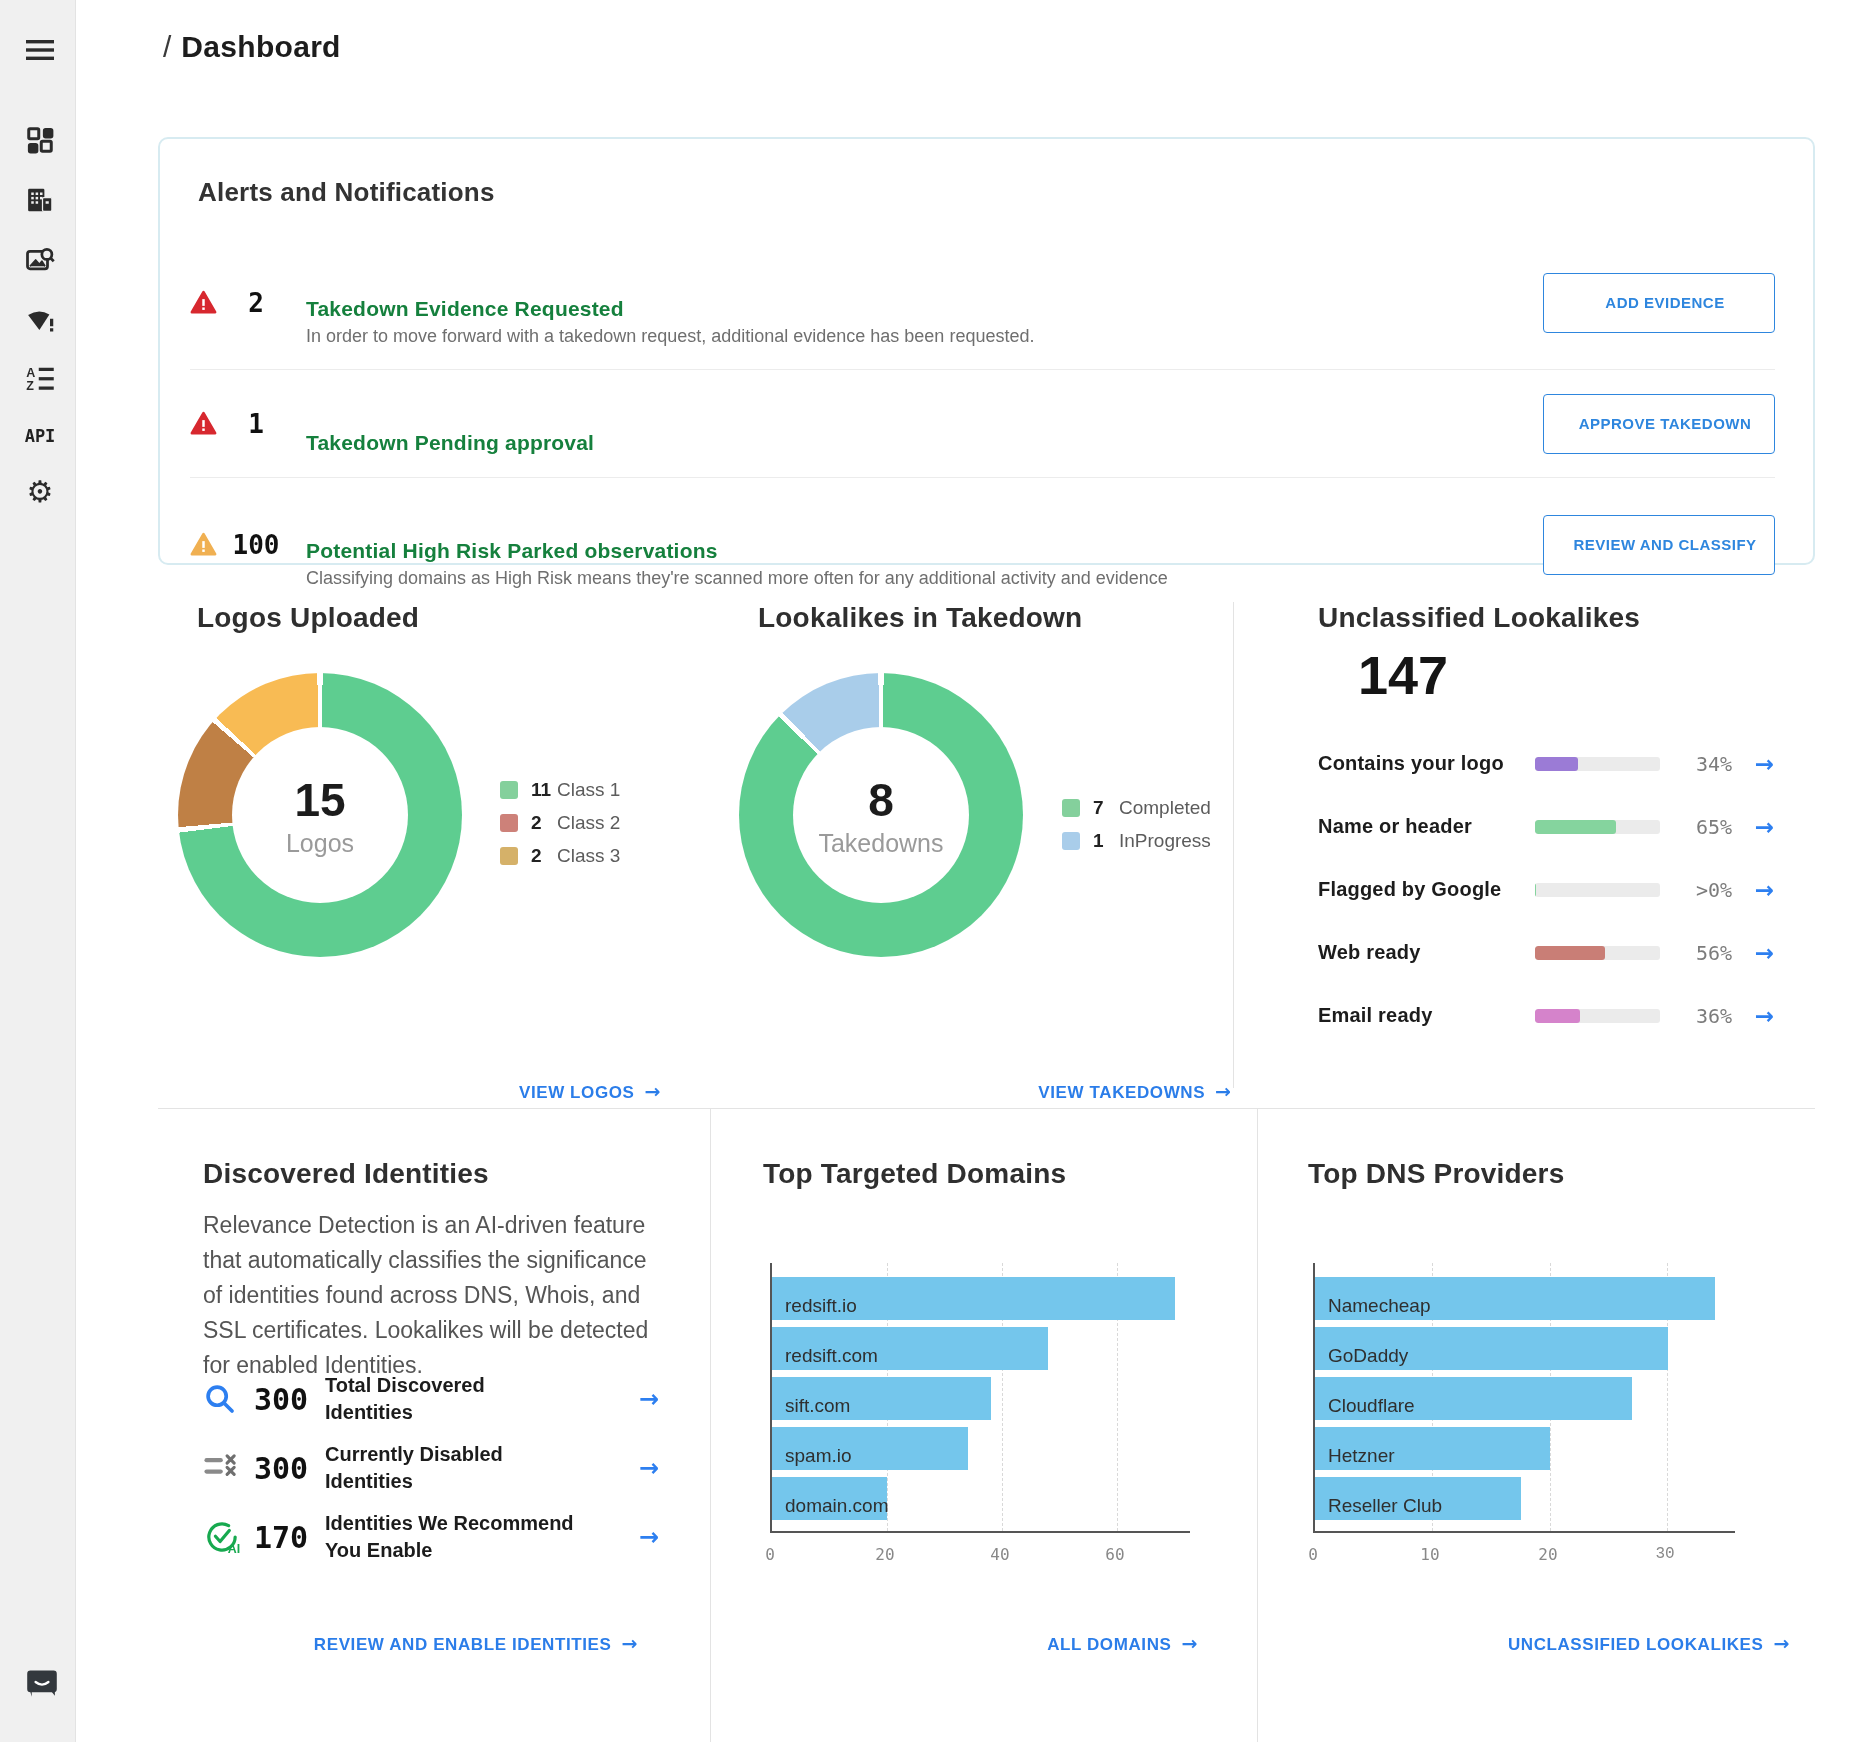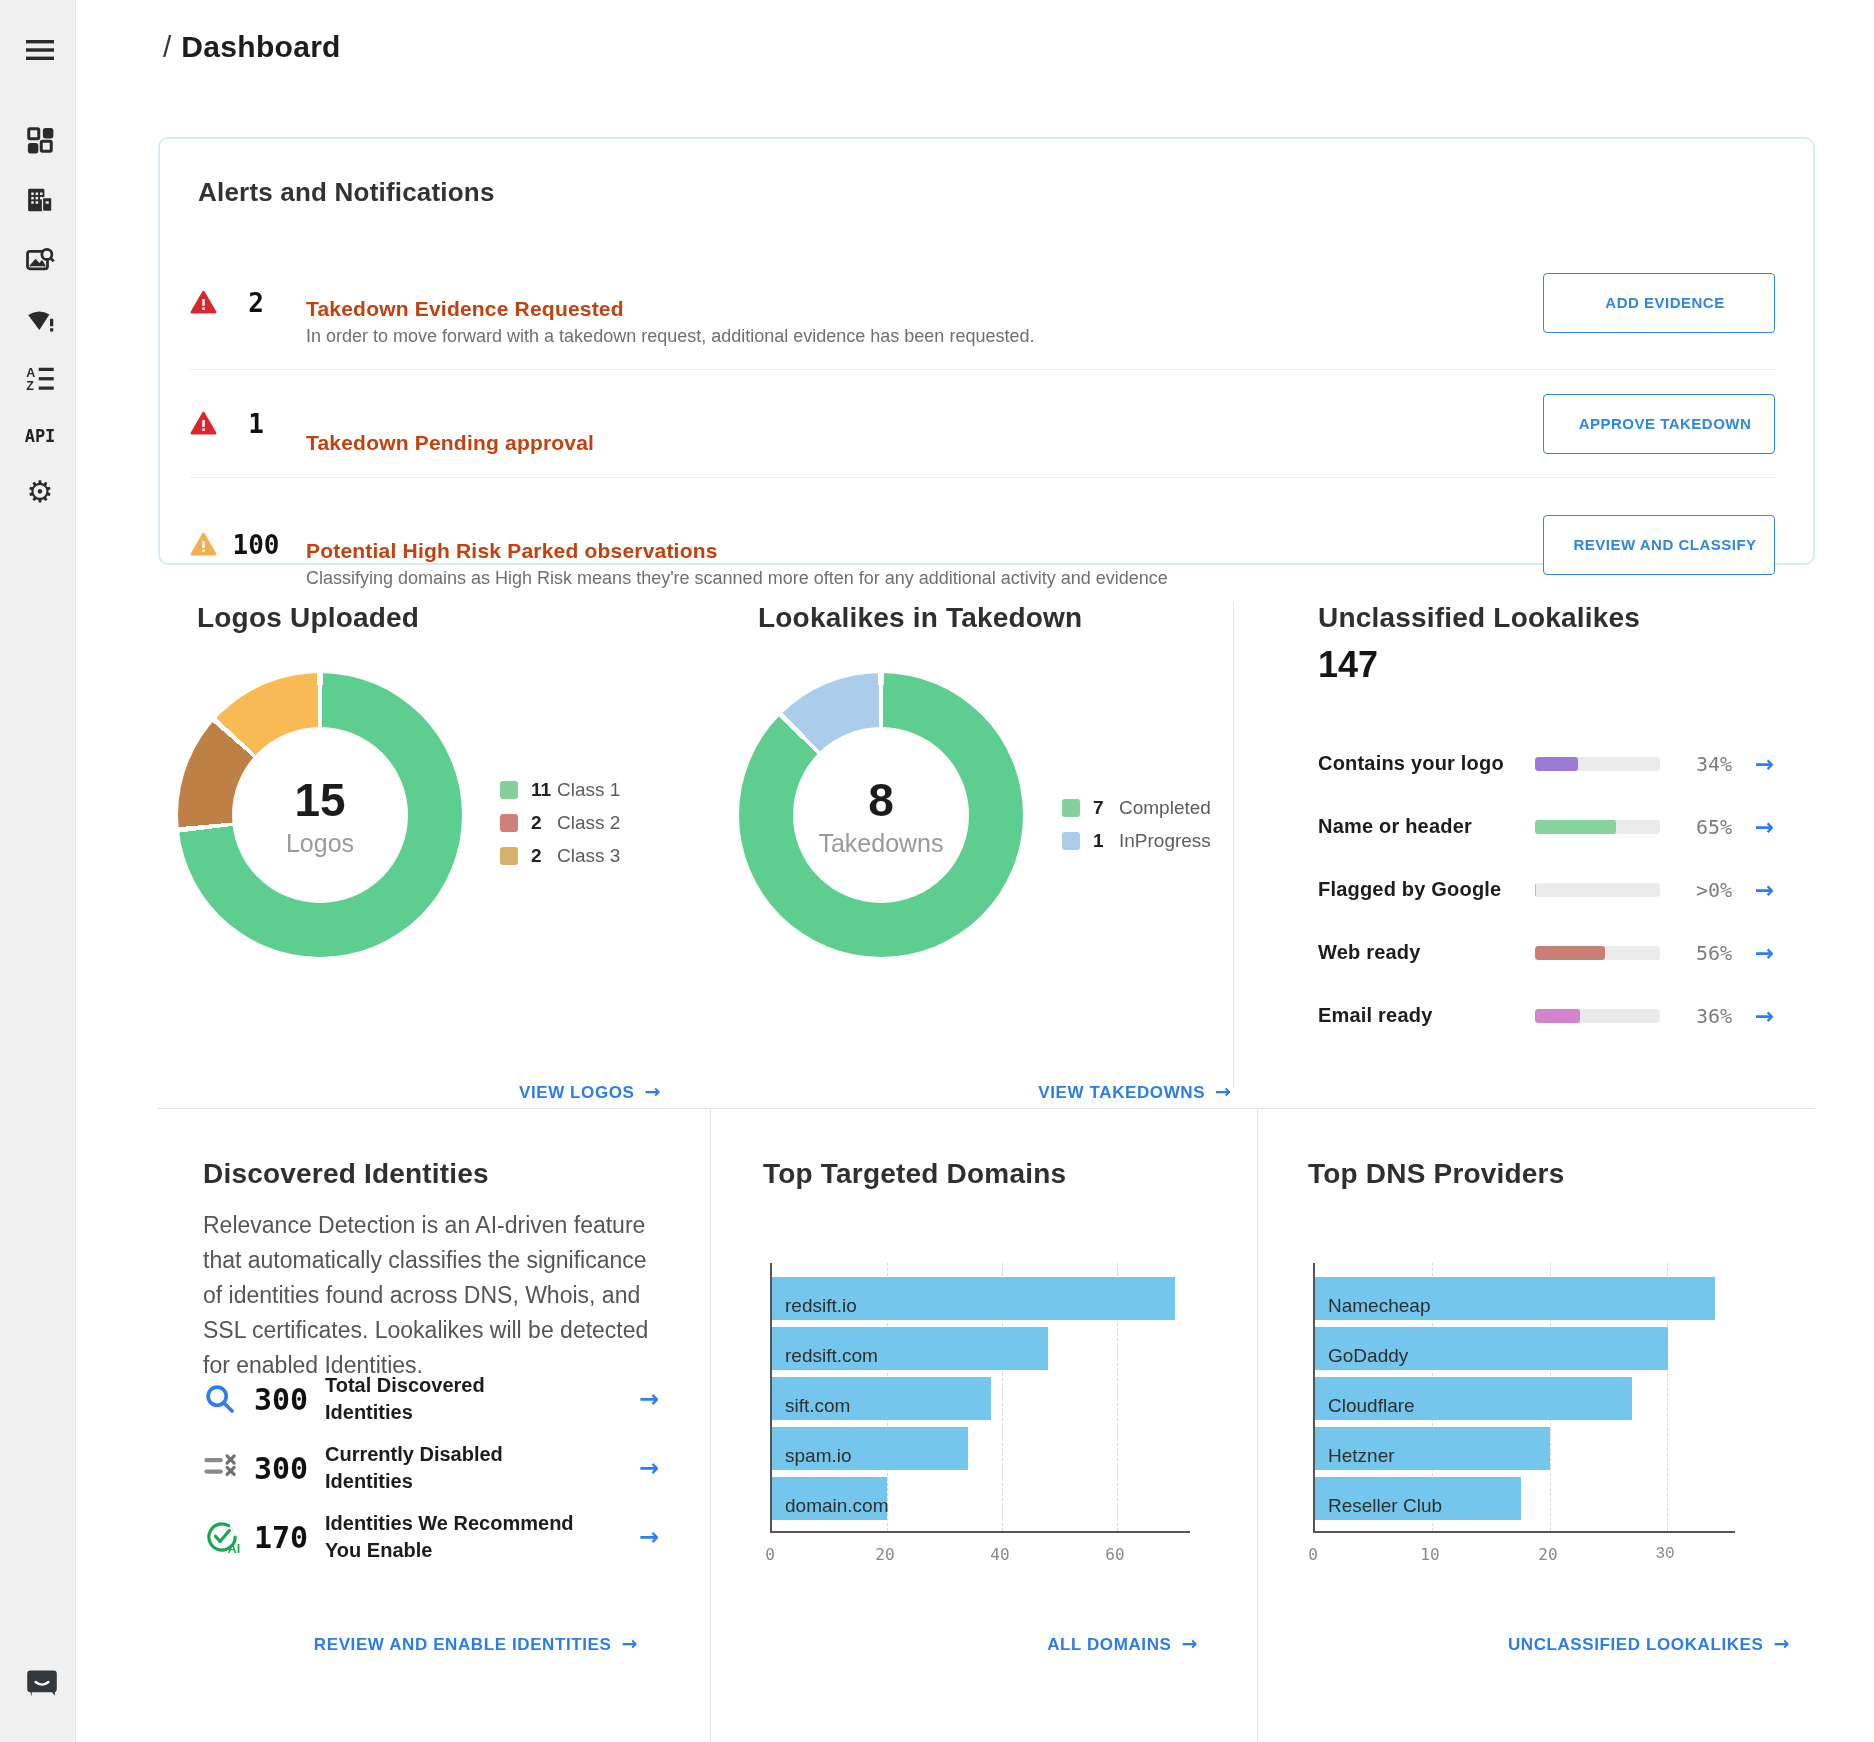--- a/index.html
+++ b/index.html
@@ -18,42 +18,42 @@
   .breadcrumb .crumb-title { font-weight:bold; letter-spacing:0.3px; }
 
   
   .alerts-card { position:absolute; left:158px; top:137px; width:1657px; height:428px; border:2px solid #d7ebf1; border-radius:10px; background:#fff; padding:38px 38px 0 30px; }
   .alerts-title { font-size:26px; font-weight:bold; color:#333; letter-spacing:0.2px; margin-bottom:28px; padding-left:8px;}
   .alert-row { display:flex; align-items:center; padding:22px 0; }
   .alert-row + .alert-row { border-top:1px solid #ececec; }
   .alert-tri { width:28px; display:flex; justify-content:flex-start; }
   .alert-count { width:60px; text-align:center; font-family:"DejaVu Sans Mono", monospace; font-weight:bold; font-size:26px; color:#111; margin-left:8px; }
   .alert-text { flex:1; margin-left:20px; }
-  .alert-title { font-size:21px; font-weight:bold; color:#c2410c; letter-spacing:0.2px;margin-top:39px; }
+  .alert-title { font-size:21px; font-weight:bold; color:#15803d; letter-spacing:0.2px;margin-top:39px; }
   .alert-desc { font-size:18px; color:#6f6f6f; margin-top:5px; }
   .alert-btn { width:232px; height:60px; background:#fff; border:1px solid #2e86de; border-radius:4px; color:#2e86de; font-family:"Liberation Sans", sans-serif; font-size:15px; font-weight:bold; letter-spacing:0.5px; cursor:pointer; margin-left:24px;padding-left:12px; }
 
   
   .sec-title { position:absolute; font-size:28px; font-weight:bold; color:#2f2f2f; letter-spacing:0.2px; }
 
   
   .donut { position:absolute; width:284px; height:284px; border-radius:50%; }
   .donut::after { content:""; position:absolute; left:54px; top:54px; right:54px; bottom:54px; background:#fff; border-radius:50%; }
   .donut-center { position:absolute; inset:0; display:flex; flex-direction:column; align-items:center; justify-content:center; z-index:2; }
   .donut-value { font-size:46px; font-weight:bold; color:#1c1c1c; }
   .donut-label { font-size:25px; color:#9a9a9a; margin-top:2px; }
 
   .legend { position:absolute; }
   .legend-row { display:flex; align-items:center; height:33px; }
   .legend-swatch { width:18px; height:18px; border-radius:3px; margin-right:13px; }
   .legend-count { font-size:19px; font-weight:bold; color:#222; min-width:26px; }
   .legend-label { font-size:19px; color:#5c5c5c; }
 
   
-  .big-number { position:absolute; font-size:36px; font-weight:bold; color:#151515; }
+  .big-number { position:absolute; font-size:54px; font-weight:bold; color:#151515;margin-left:40px; }
   .uc-rows { position:absolute; left:1318px; top:732px; width:456px; }
   .uc-row { display:flex; align-items:center; height:63px; }
   .uc-label { flex:1; font-size:20px; font-weight:bold; color:#1c1c1c; letter-spacing:0.2px; }
   .uc-track { width:125px; height:14px; background:#ebebeb; border-radius:3px; position:relative; overflow:hidden; }
   .uc-fill { position:absolute; left:0; top:0; height:14px; border-radius:3px; }
   .uc-pct { width:58px; text-align:right; font-family:"DejaVu Sans Mono", monospace; font-size:20px; color:#7c7c7c; margin-left:14px; }
   .row-arrow { width:30px; text-align:right; font-family:"DejaVu Sans", sans-serif; font-size:23px; font-weight:bold; color:#2d7ff0; margin-left:12px; cursor:pointer; }
 
   
   .action-link { position:absolute; font-size:17px; font-weight:bold; color:#2b7de9; letter-spacing:0.6px; cursor:pointer; }

